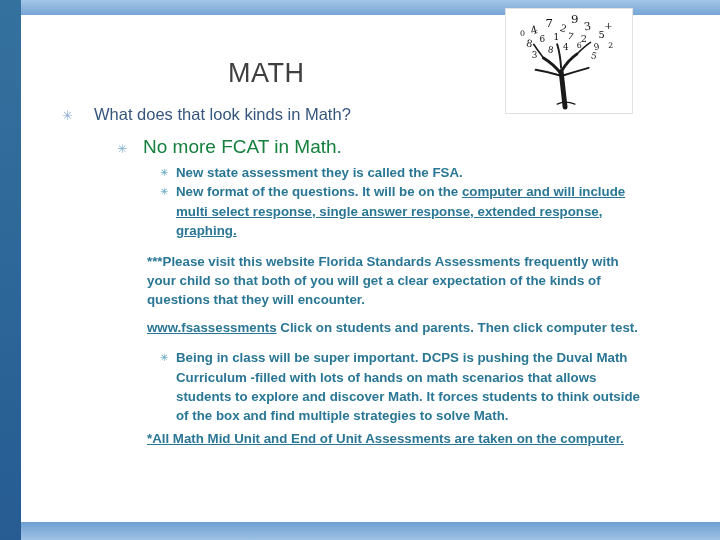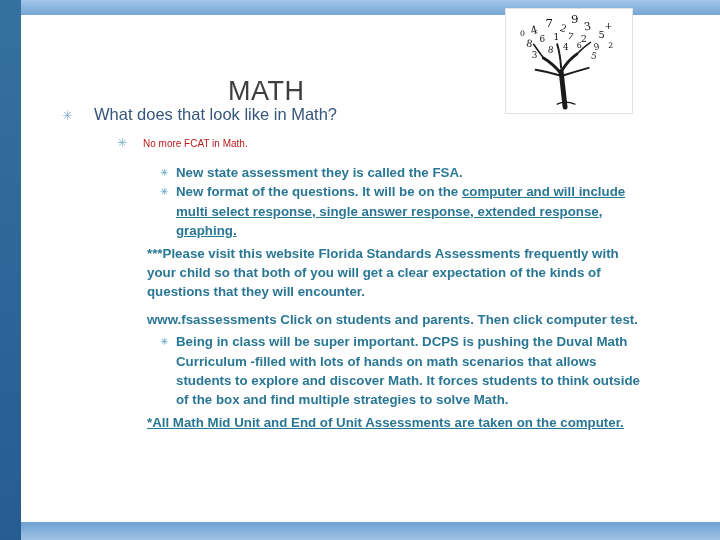--- a/index.html
+++ b/index.html
@@ -11,41 +11,41 @@
   .bar-top{position:absolute;top:0;left:0;width:720px;height:15px;
     background:linear-gradient(180deg,#a3c6e8 0%,#76a5d5 100%);z-index:1;}
   .bar-bottom{position:absolute;bottom:0;left:0;width:720px;height:18px;
     background:linear-gradient(180deg,#6ea0d1 0%,#9fc2e6 100%);z-index:1;}
   .bar-left{position:absolute;top:0;left:0;width:21px;height:540px;
     background:linear-gradient(180deg,#35719f 0%,#265c92 100%);z-index:2;}
   
   .clipart{position:absolute;left:505px;top:8px;width:126px;height:104px;
     background:#ffffff;border:1px solid #e2e2e2;z-index:3;}
   
-  .title{position:absolute;left:228px;top:76px;margin:0;font-size:27px;font-weight:400;
+  .title{position:absolute;left:228px;top:58px;margin:0;font-size:27px;font-weight:400;
     color:#3f3f3f;letter-spacing:0.5px;z-index:4;}
   
   .row{position:absolute;display:flex;align-items:baseline;z-index:4;}
   .l1{left:62px;top:105px;}
   .b1{color:#8aabd2;font-size:13px;flex:0 0 32px;font-family:"DejaVu Sans",sans-serif;}
   .t1{color:#36567d;font-size:16.5px;}
   .l2{left:117px;top:136px;}
   .b2{color:#7fb0cd;font-size:12px;flex:0 0 26px;font-family:"DejaVu Sans",sans-serif;}
-  .t2{color:#b91c1c;font-size:10px;}
+  .t2{color:#15803d;font-size:19px;}
   
   .body{position:absolute;left:147px;top:163px;width:494px;z-index:4;
     color:#2a7795;font-size:13.3px;line-height:19.4px;font-weight:bold;}
   .bulleted{display:flex;margin-left:13px;}
   .b3{flex:0 0 16px;font-size:10px;line-height:19.4px;color:#5ba3c0;
     font-family:"DejaVu Sans",sans-serif;}
   .txt{flex:1;}
   .emph{text-decoration:underline;}
-  .link{color:#2a7795;cursor:pointer;text-align:right;}
+  .link{color:#2a7795;text-decoration:underline;cursor:pointer;text-align:right;}
   .ul{text-decoration:underline;text-align:right;}
-  .mt5{margin-top:3px;}
+  .mt5{margin-top:11px;}
   .mt8{margin-top:8px;}
   .mt3{margin-top:3px;}
 </style>
 </head>
 <body>
 
 <div class="slide">
 
   <div class="bar-top"></div>
   <div class="bar-bottom"></div>
@@ -86,21 +86,21 @@
         <text x="104" y="40" font-size="8">2</text>
         <text x="14" y="28" font-size="8">0</text>
       </g>
     </svg>
   </div>
 
   <h1 class="title">MATH</h1>
 
   <div class="row l1">
     <span class="b1">✳</span>
-    <span class="t1">What does that look like in Math?</span>
+    <span class="t1">What does that look kinds in Math?</span>
   </div>
 
   <div class="row l2">
     <span class="b2">✳</span>
     <span class="t2">No more FCAT in Math.</span>
   </div>
 
   <div class="body">
 
     <div class="bulleted">

